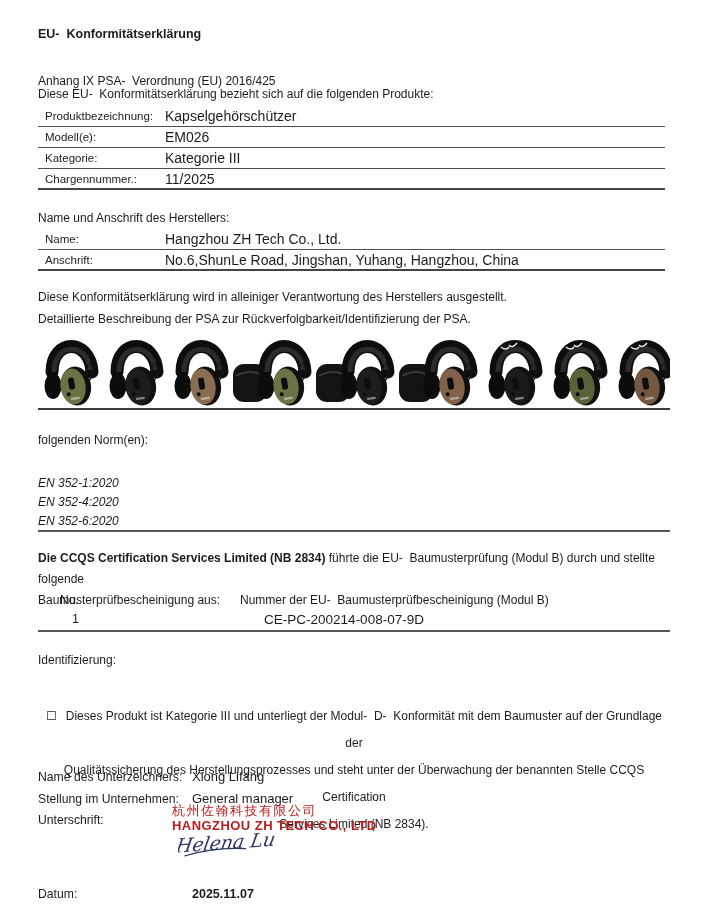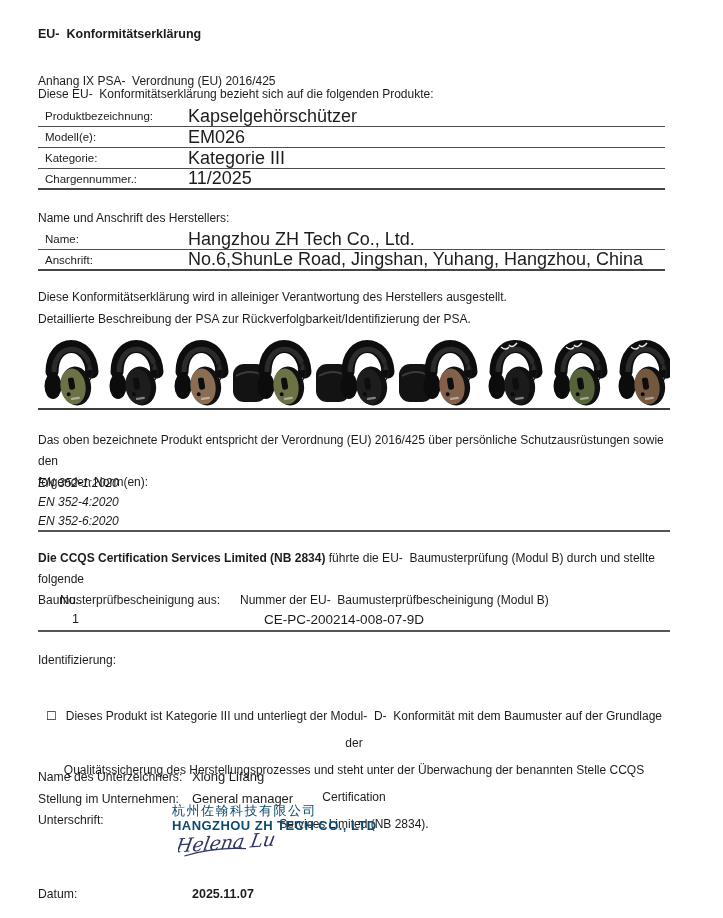--- a/index.html
+++ b/index.html
@@ -13,22 +13,22 @@
   .abs { position:absolute; left:38px; width:632px; }
   .pre { white-space:pre-wrap; }
 
   .doc-title { top:27px; font-weight:bold; font-size:12.5px; }
   .doc-subtitle { top:49px; font-size:12px;margin-top:25px; }
   .doc-intro { top:87px; font-size:12px; }
 
   .kv-table { width:627px; }
   .kv-row { display:flex; align-items:center; height:21px; border-bottom:1.5px solid #4e4e4e; padding-left:7px; }
   .kv-row.thick { border-bottom-width:2.2px; border-bottom-color:#444; }
-  .kv-row .k { width:143px; font-size:11.5px; flex:none; }
-  .kv-row .v { font-size:18px; white-space:nowrap; }
+  .kv-row .k { width:120px; font-size:11.5px; flex:none; }
+  .kv-row .v { font-size:14px; white-space:nowrap; }
 
   .tbl-products { top:106px; }
   .manufacturer-heading { top:211px; font-size:12px; }
   .tbl-manufacturer { top:229px; }
 
   .p-responsibility { top:290px; }
   .p-traceability { top:312px; }
 
   .photos-row { top:331px; height:79px; border-bottom:2.2px solid #3c3c3c;
     display:flex; align-items:flex-end; gap:1px; overflow:hidden; }
@@ -256,21 +256,20 @@
       <ellipse cx="38" cy="56" rx="15" ry="19.5" fill="#101010"></ellipse>
       <ellipse cx="35" cy="56" rx="12.5" ry="18" fill="#74573f"></ellipse>
       <rect x="31" y="47" width="6" height="12" rx="2.4" fill="#0e0e0e"></rect>
       <circle cx="29.5" cy="63" r="2" fill="#0a0a0a"></circle>
       <rect x="31" y="67" width="9" height="2.2" rx="1" fill="rgba(255,255,255,0.45)"></rect>
     </g>
       </svg></div>
   </div>
 
 <div class="abs p-statement">
-  <div>Das oben bezeichnete Produkt entspricht der Verordnung (EU) 2016/425 über persönliche Schutzausrüstungen sowie den</div>
   <div>folgenden Norm(en):</div>
 </div>
 <div class="abs standards">
   <div class="standard-line">EN 352-1:2020</div>
   <div class="standard-line">EN 352-4:2020</div>
   <div class="standard-line">EN 352-6:2020</div>
 </div>
 
 <hr class="abs rule rule-1">
 
@@ -302,21 +301,21 @@
   <span class="v">Xiong Lifang</span>
 </div>
 <div class="abs sig-row row-position">
   <span class="k">Stellung im Unternehmen:</span>
   <span class="v">General manager</span>
 </div>
 <div class="abs sig-row row-signature">
   <span class="k">Unterschrift:</span>
 </div>
 
-<div class="stamp" style="color: #0c4a6e;">
+<div class="stamp" style="color: #b91c1c;">
   <div class="stamp-cn">杭州佐翰科技有限公司</div>
   <div class="stamp-en">HANGZHOU ZH TECH CO., LTD</div>
   <svg class="script-svg" width="150" height="30" viewBox="0 0 150 30">
     <g transform="rotate(-4 20 20)">
       <text x="2" y="21" transform="skewX(-14)" style="fill: rgb(44, 53, 102);">Helena Lu</text>
       <path d="M6,25 q30,-7 62,-3" fill="none" stroke-width="1.1" style="stroke: rgb(44, 53, 102);"></path>
     </g>
   </svg>
 </div>
 

